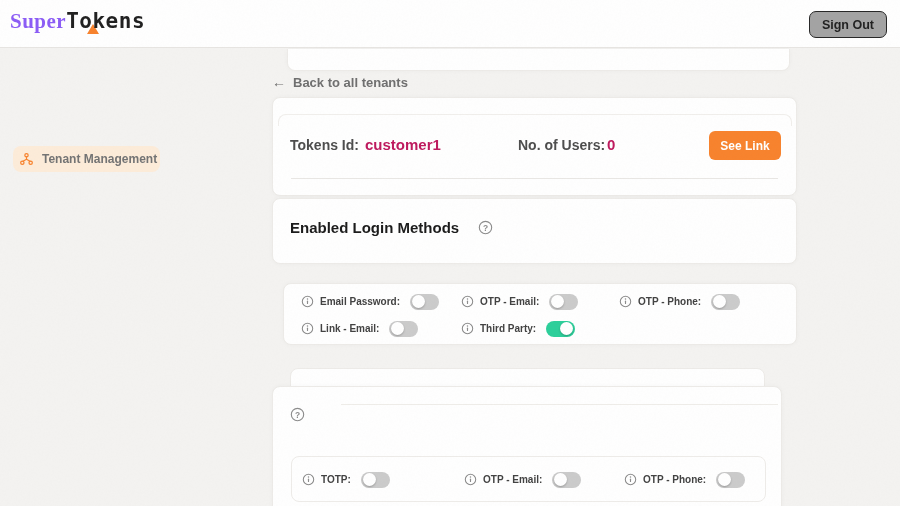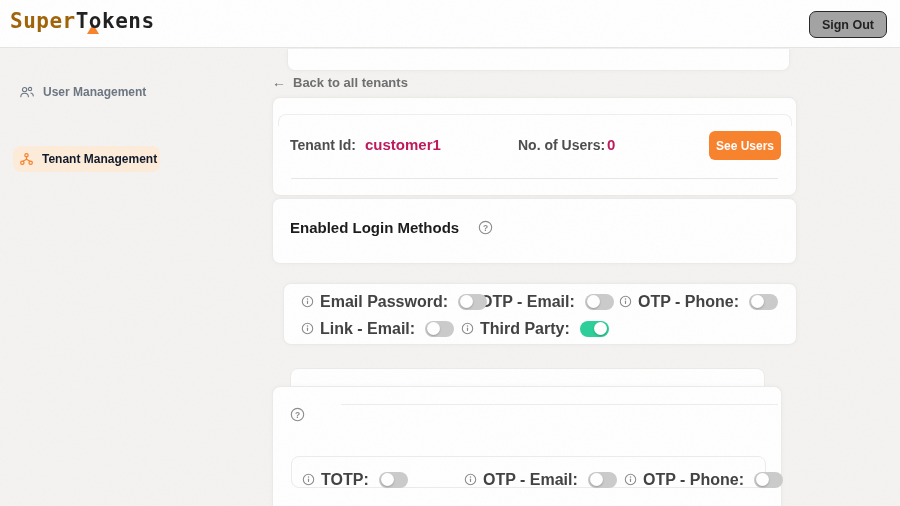--- a/index.html
+++ b/index.html
@@ -6,36 +6,36 @@
   html,body { width:900px; height:506px; }
   body { font-family:"Liberation Sans", sans-serif; background:#f4f3f1; overflow:hidden; }
 
   #stage { position:relative; width:900px; height:506px; background:#f4f3f1; overflow:hidden; }
 
   
   .header { position:absolute; top:0; left:0; width:900px; height:48px; background:#ffffff;
             border-bottom:1px solid #e7e5e2; z-index:20; }
   .logo { position:absolute; left:10px; top:9px; font-family:"DejaVu Sans Mono", monospace;
           font-size:21px; font-weight:bold; letter-spacing:0.5px; z-index:2; }
-  .logo .super { color:#a16207; }
+  .logo .super { color:#8b5cf6;font-family:Liberation Serif, serif; }
   .logo .tokens { color:#1f1f1f; }
   .logo-triangle { position:absolute; left:87px; top:24px; width:0; height:0; z-index:1;
           border-left:6px solid transparent; border-right:6px solid transparent;
           border-bottom:10px solid #f8822c; }
   .signout-btn { position:absolute; right:13px; top:11px; height:27px; padding:0 12px;
           background:#a3a3a3; border:1.6px solid #262626; border-radius:7px;
           font-family:"Liberation Sans", sans-serif; font-size:12.5px; font-weight:bold; color:#1f1f1f; cursor:pointer; }
 
   
   .sidebar { position:absolute; left:0; top:48px; width:260px; height:458px; }
   .side-item { position:absolute; left:13px; width:147px; height:26px; display:flex; align-items:center;
           gap:8px; padding-left:6px; border-radius:8px; cursor:pointer;
           font-size:12px; font-weight:bold; color:#6b7580; }
   .side-item svg { flex:none; }
-  .side-item.active { background:#fdecd9; color:#0f172a; }
+  .side-item.active { background:#fdecd9; color:#737373; }
 
   
   .main { position:absolute; left:272px; top:48px; width:525px; height:458px; }
 
   .card { position:absolute; background:#fff; border:1px solid #edebe8; border-radius:8px;
           box-shadow:0 0 5px rgba(60,50,40,0.03); }
 
   .partial-top { left:15px; top:1px; width:503px; height:22px; border-top:none; border-radius:0 0 8px 8px; }
 
   .back-link { position:absolute; left:0; top:26px; display:flex; align-items:center; gap:7px;
@@ -57,64 +57,55 @@
 
   .lm-card { left:0; top:150px; width:525px; height:66px; }
   .section-heading { position:absolute; left:17px; top:20px; display:flex; align-items:center; gap:19px;
           font-size:15px; font-weight:bold; color:#1a1a1a; }
 
   .toggles-card { left:11px; top:235px; width:514px; height:62px; }
   .toggle-grid { display:grid; grid-template-columns:160px 158px auto; grid-auto-rows:27px;
           padding:4px 0 0 17px; align-items:center; }
 
   .tcell { display:flex; align-items:center; gap:6px; height:27px; }
-  .tlabel { font-size:16px; font-weight:bold; color:#414141; white-space:nowrap; }
+  .tlabel { font-size:10px; font-weight:bold; color:#414141; white-space:nowrap; }
   .iicon { display:flex; align-items:center; cursor:pointer; }
 
   .toggle { position:relative; width:29px; height:16px; border-radius:9px; background:#cbcbcb;
           display:inline-block; cursor:pointer; flex:none; margin-left:4px; }
   .toggle::after { content:""; position:absolute; width:13px; height:13px; border-radius:50%;
           background:#fff; top:1.5px; left:2px; box-shadow:0 1px 2px rgba(0,0,0,0.25); }
   .toggle.on { background:#2bcf9a; }
   .toggle.on::after { left:auto; right:2px; }
 
   .strip-c { left:18px; top:320px; width:475px; height:40px; border-radius:8px 8px 0 0; box-shadow:none; z-index:1; }
 
   .sf-card { left:0; top:338px; width:510px; height:175px; z-index:2; }
   .sf-topline { position:absolute; top:17px; left:68px; right:3px; border-top:1px solid #efede9; }
-  .inner-e { position:absolute; left:18px; top:69px; width:475px; height:32px;
+  .inner-e { position:absolute; left:18px; top:69px; width:475px; height:46px;
           background:#fff; border:1px solid #eeece9; border-radius:8px; }
   .sf-grid { display:grid; grid-template-columns:162px 160px auto; grid-auto-rows:27px;
           padding:9px 0 0 10px; align-items:center; }
 
   .help-icon { display:flex; align-items:center; cursor:pointer; }
 
   .noise { position:absolute; inset:0; z-index:40; pointer-events:none; opacity:0.045; }
 </style>
 </head>
 <body>
 
 <div id="stage">
 
   <div class="header">
     <span class="logo-triangle"></span>
     <div class="logo"><span class="super">Super</span><span class="tokens">Tokens</span></div>
     <button class="signout-btn">Sign Out</button>
   </div>
 
   <div class="sidebar">
-    <div class="side-item" style="top:31px;">
-      <svg viewBox="0 0 20 16" width="16" height="14">
-        <circle cx="7" cy="5" r="2.7" fill="none" stroke="#6b7580" stroke-width="1.4"></circle>
-        <path d="M2.3 13.8c0-2.7 2.1-4.2 4.7-4.2s4.7 1.5 4.7 4.2" fill="none" stroke="#6b7580" stroke-width="1.4" stroke-linecap="round"></path>
-        <circle cx="13.8" cy="4.3" r="2.1" fill="none" stroke="#6b7580" stroke-width="1.3"></circle>
-        <path d="M14.8 9.3c2 .4 3 1.8 3 3.6" fill="none" stroke="#6b7580" stroke-width="1.3" stroke-linecap="round"></path>
-      </svg>
-      <span>User Management</span>
-    </div>
     <div class="side-item active" style="top:98px;">
       <svg viewBox="0 0 18 16" width="15" height="14">
         <circle cx="9" cy="3.4" r="2" fill="none" stroke="#f8822c" stroke-width="1.5"></circle>
         <circle cx="4" cy="12.4" r="2" fill="none" stroke="#f8822c" stroke-width="1.5"></circle>
         <circle cx="14" cy="12.4" r="2" fill="none" stroke="#f8822c" stroke-width="1.5"></circle>
         <path d="M9 5.4v2.8M9 8.2l-4.2 2.6M9 8.2l4.2 2.6" fill="none" stroke="#f8822c" stroke-width="1.4" stroke-linecap="round"></path>
       </svg>
       <span>Tenant Management</span>
     </div>
   </div>
@@ -124,25 +115,25 @@
     <div class="card partial-top"></div>
 
     <div class="back-link">
       <span class="arrow">←</span>
       <span>Back to all tenants</span>
     </div>
 
     <div class="card tenant-card">
       <div class="tenant-seam"></div>
       <div class="tenant-row">
-        <span class="t-label l1">Tenant Id:</span>
+        <span class="t-label l1">Tokens Id:</span>
         <span class="t-value v1">customer1</span>
         <span class="t-label l2">No. of Users:</span>
         <span class="t-value v2">0</span>
-        <button class="see-users-btn">See Users</button>
+        <button class="see-users-btn">See Link</button>
       </div>
       <div class="tenant-divider"></div>
     </div>
 
     <div class="card lm-card">
       <div class="section-heading">
         <span>Enabled Login Methods</span>
         <span class="help-icon">
           <svg viewBox="0 0 16 16" width="15" height="15">
             <circle cx="8" cy="8" r="6.6" fill="none" stroke="#8b8b8b" stroke-width="1.2"></circle>

